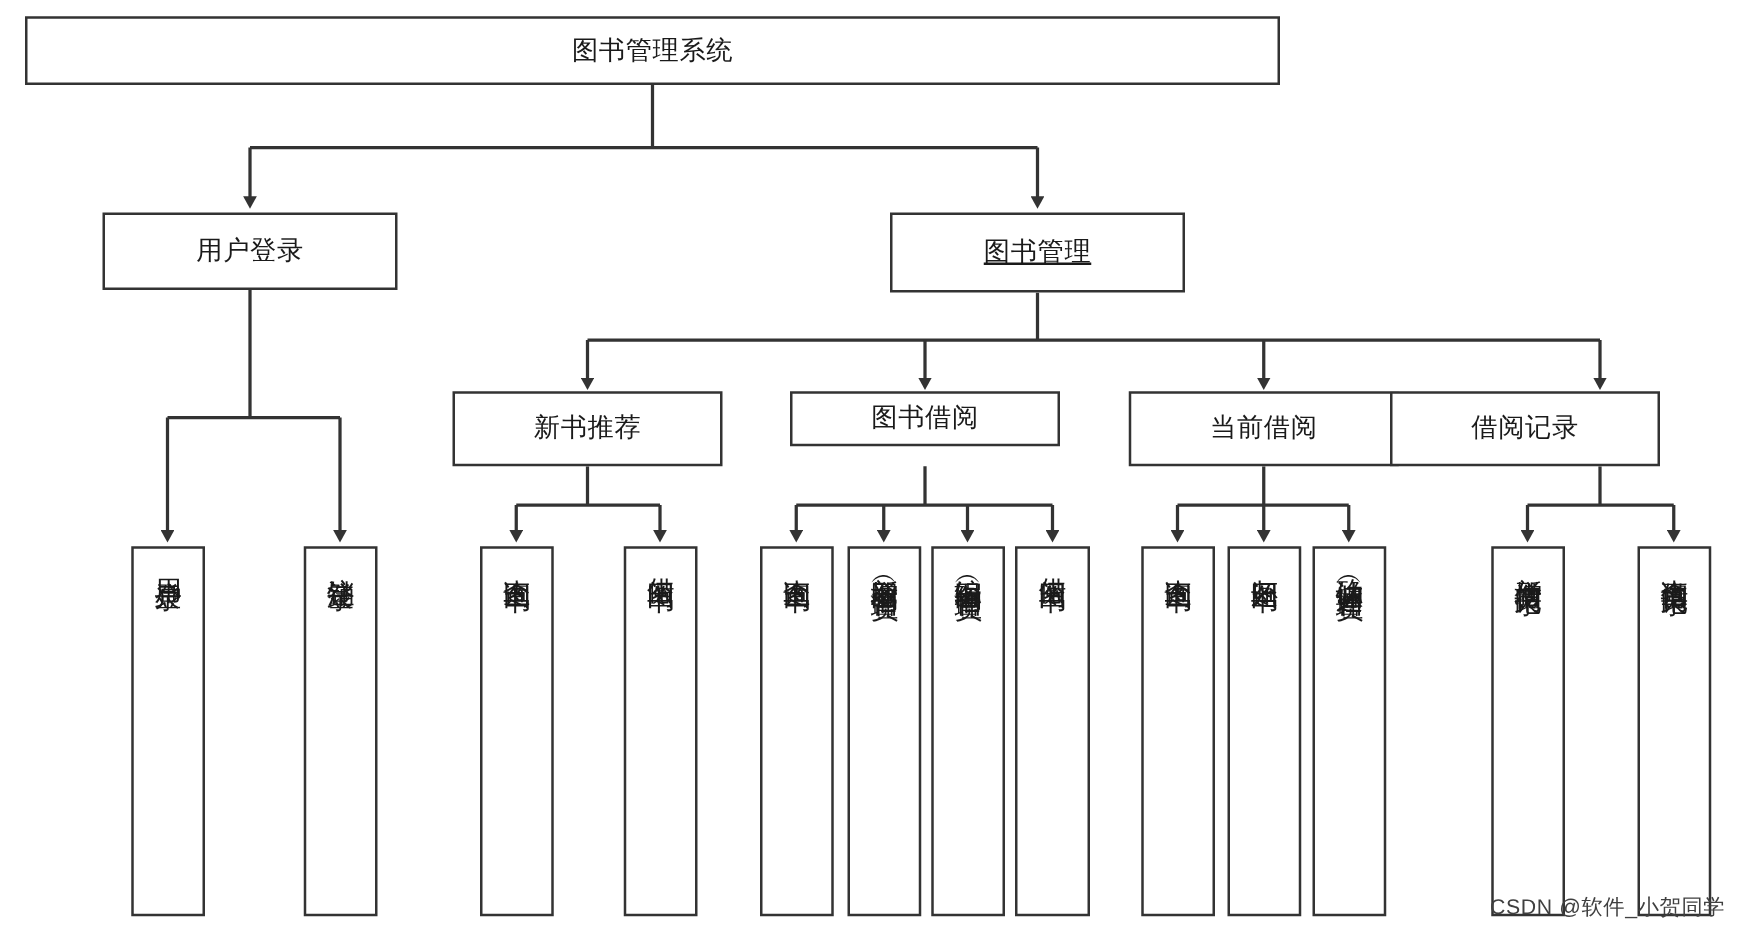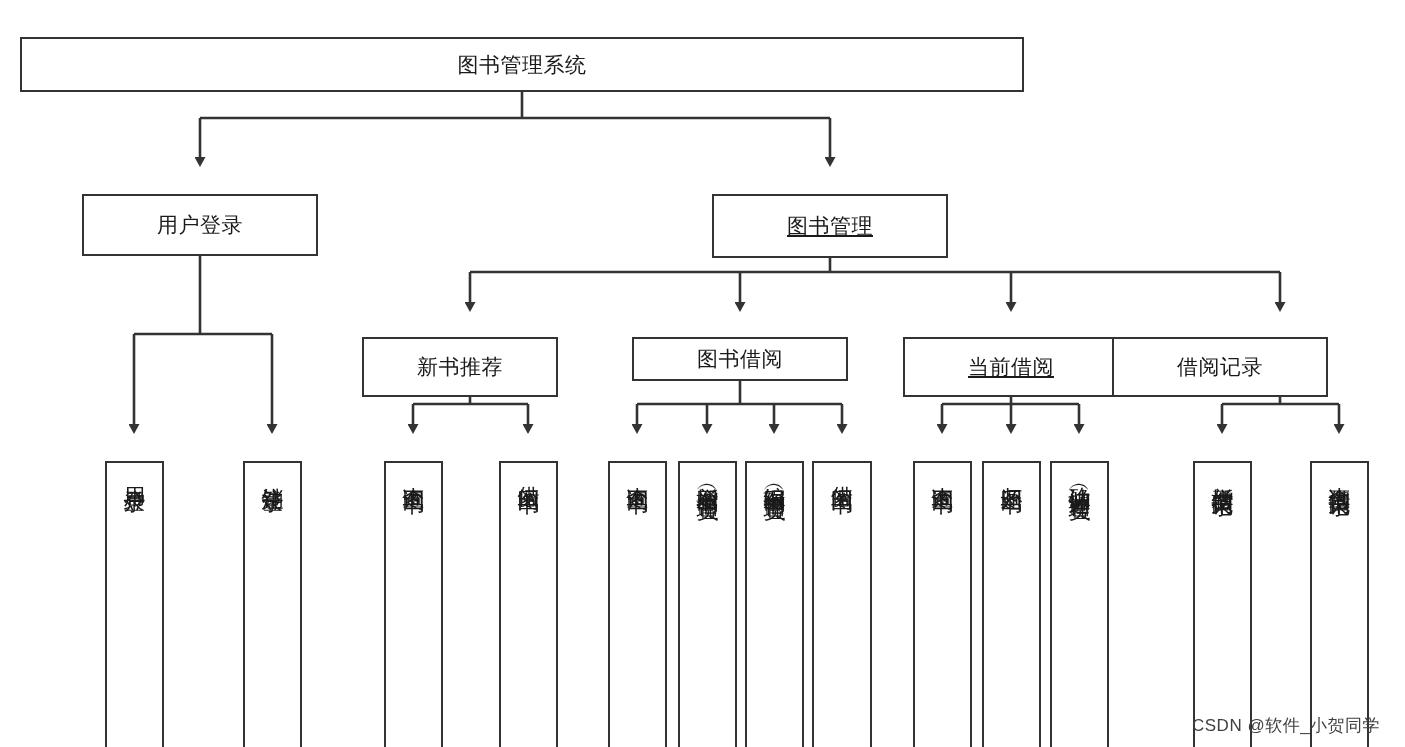--- a/index.html
+++ b/index.html
@@ -26,21 +26,20 @@
     pointer-events: none;
   }
   .node {
     position: absolute;
     border: 2px solid #333333;
     background: #ffffff;
     display: flex;
     align-items: center;
     justify-content: center;
     color: #1a1a1a;
-    margin-top: 24px;
   }
   .node .label {
     display: block;
     text-align: center;
     line-height: 1.12;
     white-space: nowrap;
   }
   
   .node.horiz .label {
     font-size: 21px;
@@ -134,27 +133,27 @@
     <span class="label">图书管理系统</span>
   </div>
 
   <div class="node horiz" style="left:82px; top:170px; width:236px; height:62px;">
     <span class="label">用户登录</span>
   </div>
   <div class="node horiz" style="left:712px; top:170px; width:236px; height:64px;text-decoration:underline;">
     <span class="label">图书管理</span>
   </div>
 
-  <div class="node horiz" style="left:362px; top:313px; width:196px; height:60px;">
+  <div class="node horiz" style="left:362px; top:313px; width:216px; height:60px;">
     <span class="label">新书推荐</span>
   </div>
   <div class="node horiz" style="left:632px; top:313px; width:216px; height:44px;">
     <span class="label">图书借阅</span>
   </div>
-  <div class="node horiz" style="left:903px; top:313px; width:216px; height:60px;text-decoration:underline;">
+  <div class="node horiz" style="left:903px; top:313px; width:216px; height:60px;">
     <span class="label">当前借阅</span>
   </div>
   <div class="node horiz" style="left:1112px; top:313px; width:216px; height:60px;">
     <span class="label">借阅记录</span>
   </div>
 
   <div class="node vert" style="left:105px; top:437px; width:59px; height:296px;">
     <span class="label">用户登录</span>
   </div>
   <div class="node vert" style="left:243px; top:437px; width:59px; height:296px;">

